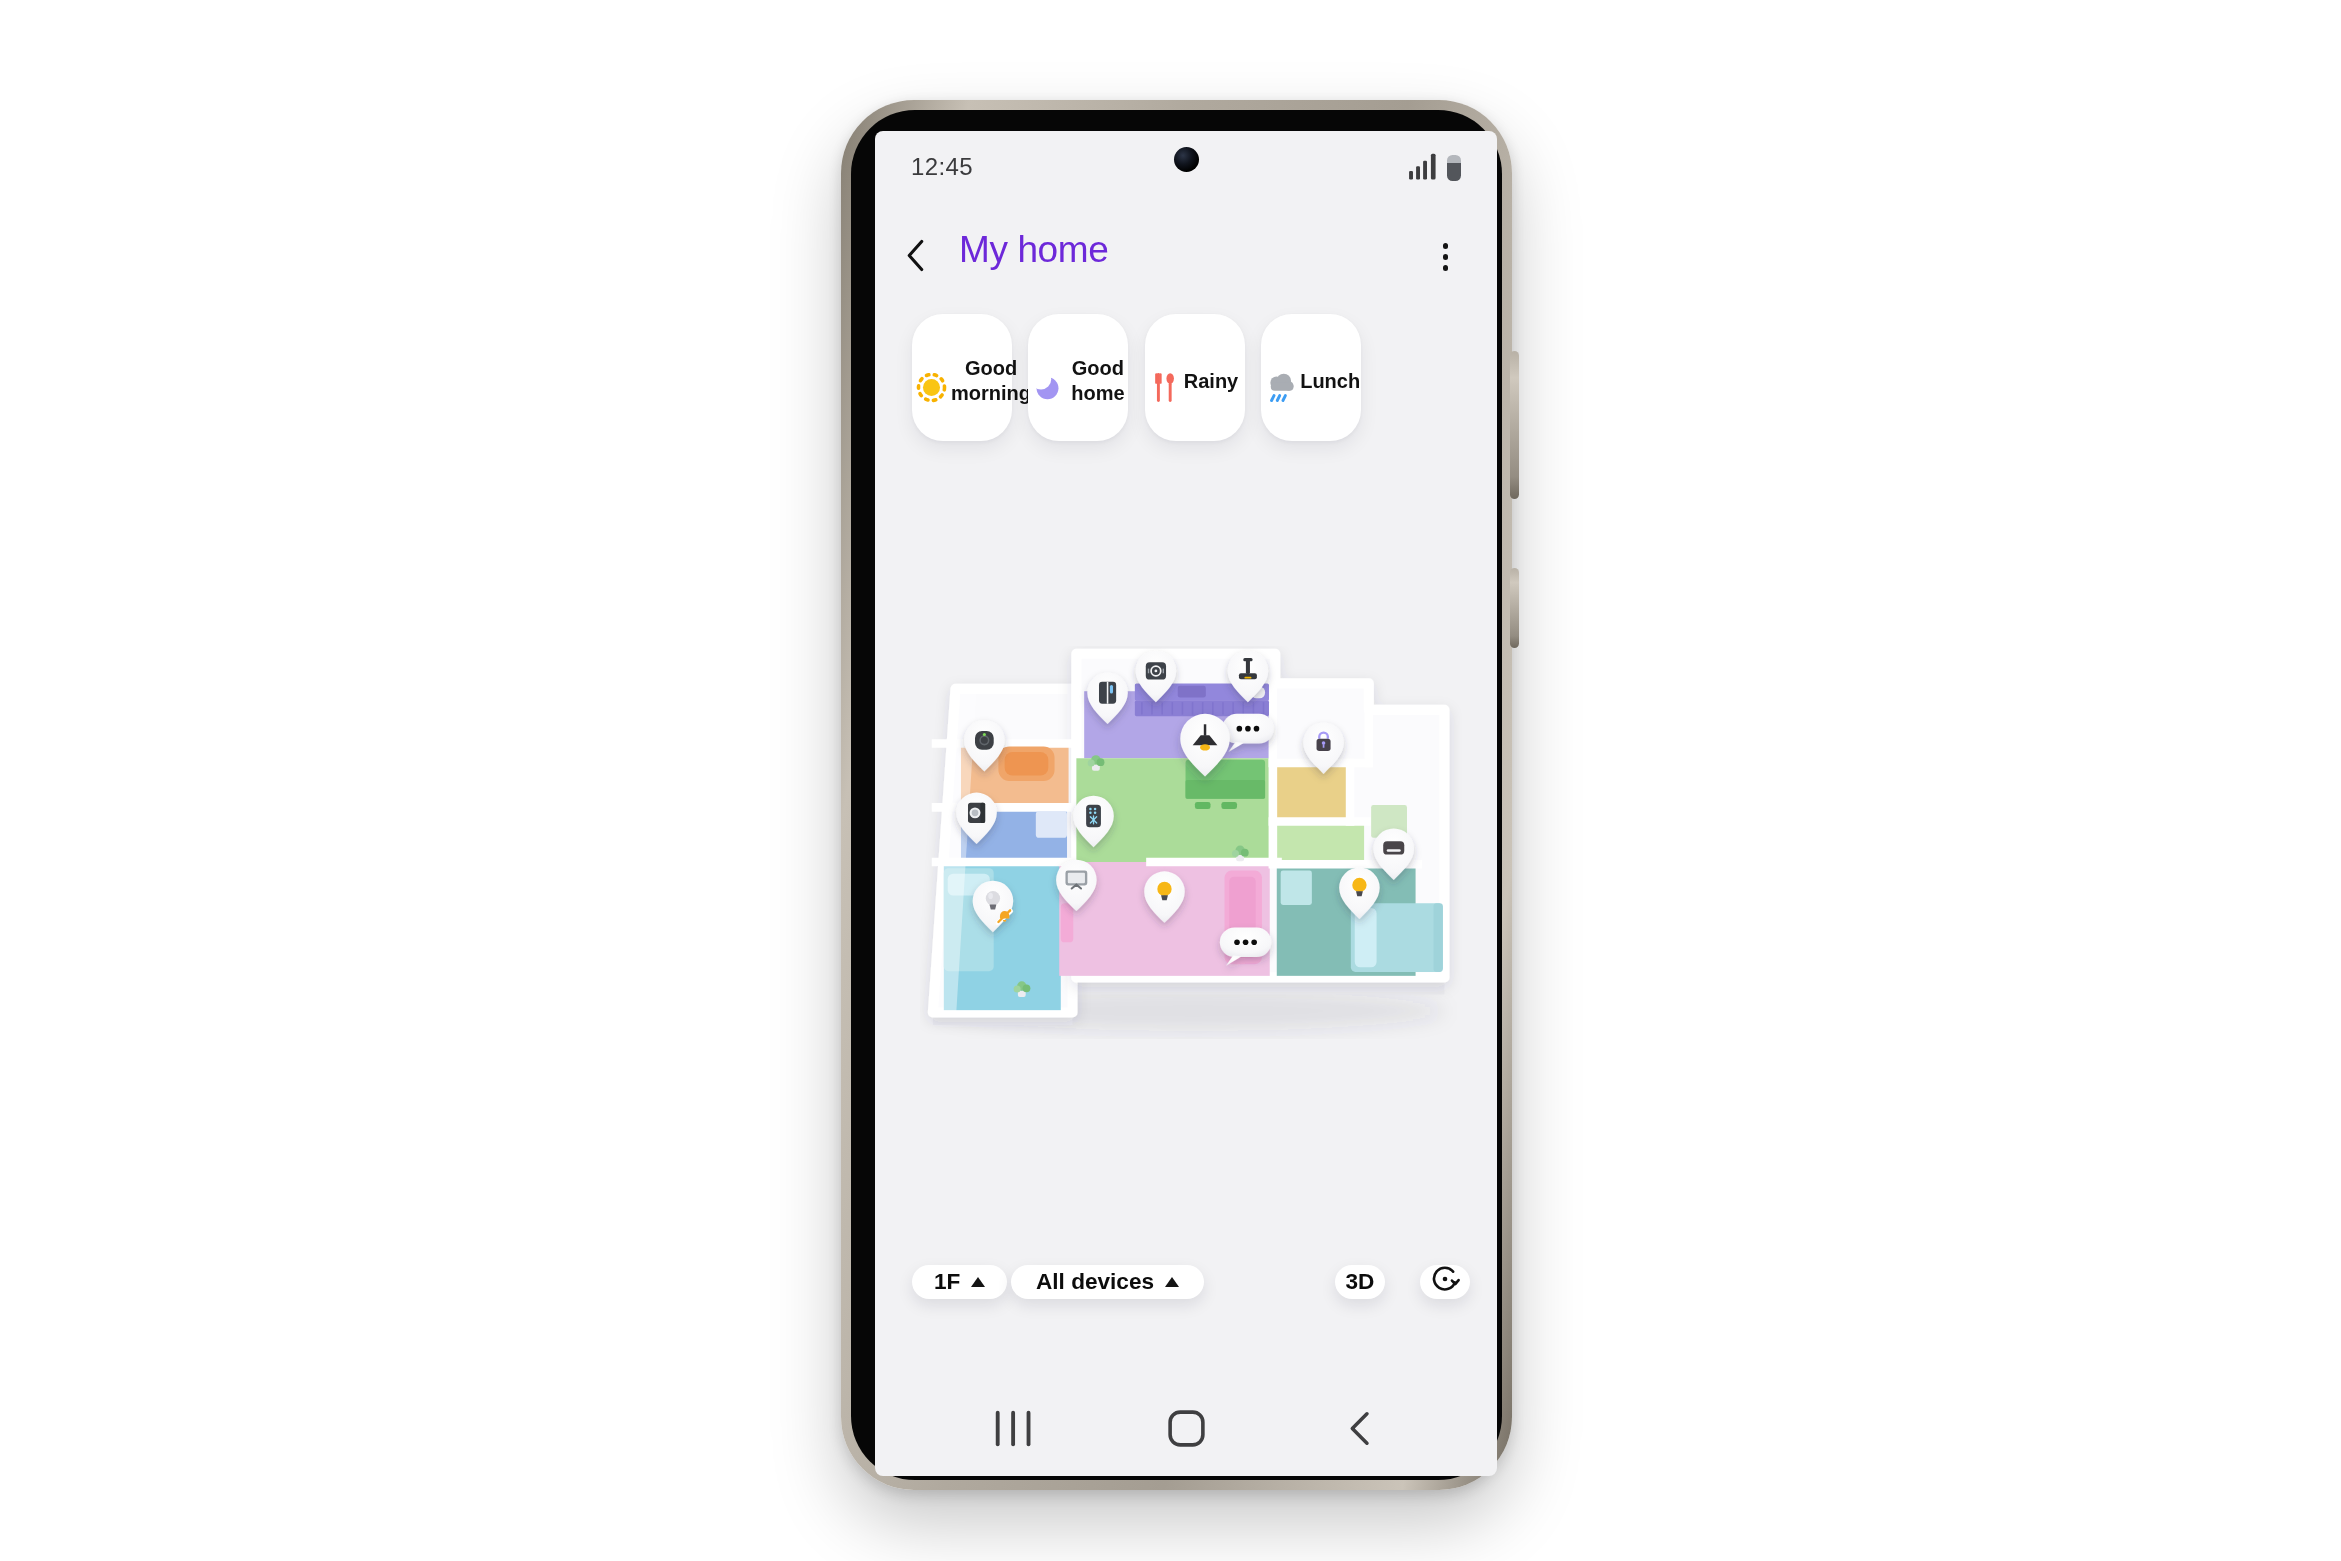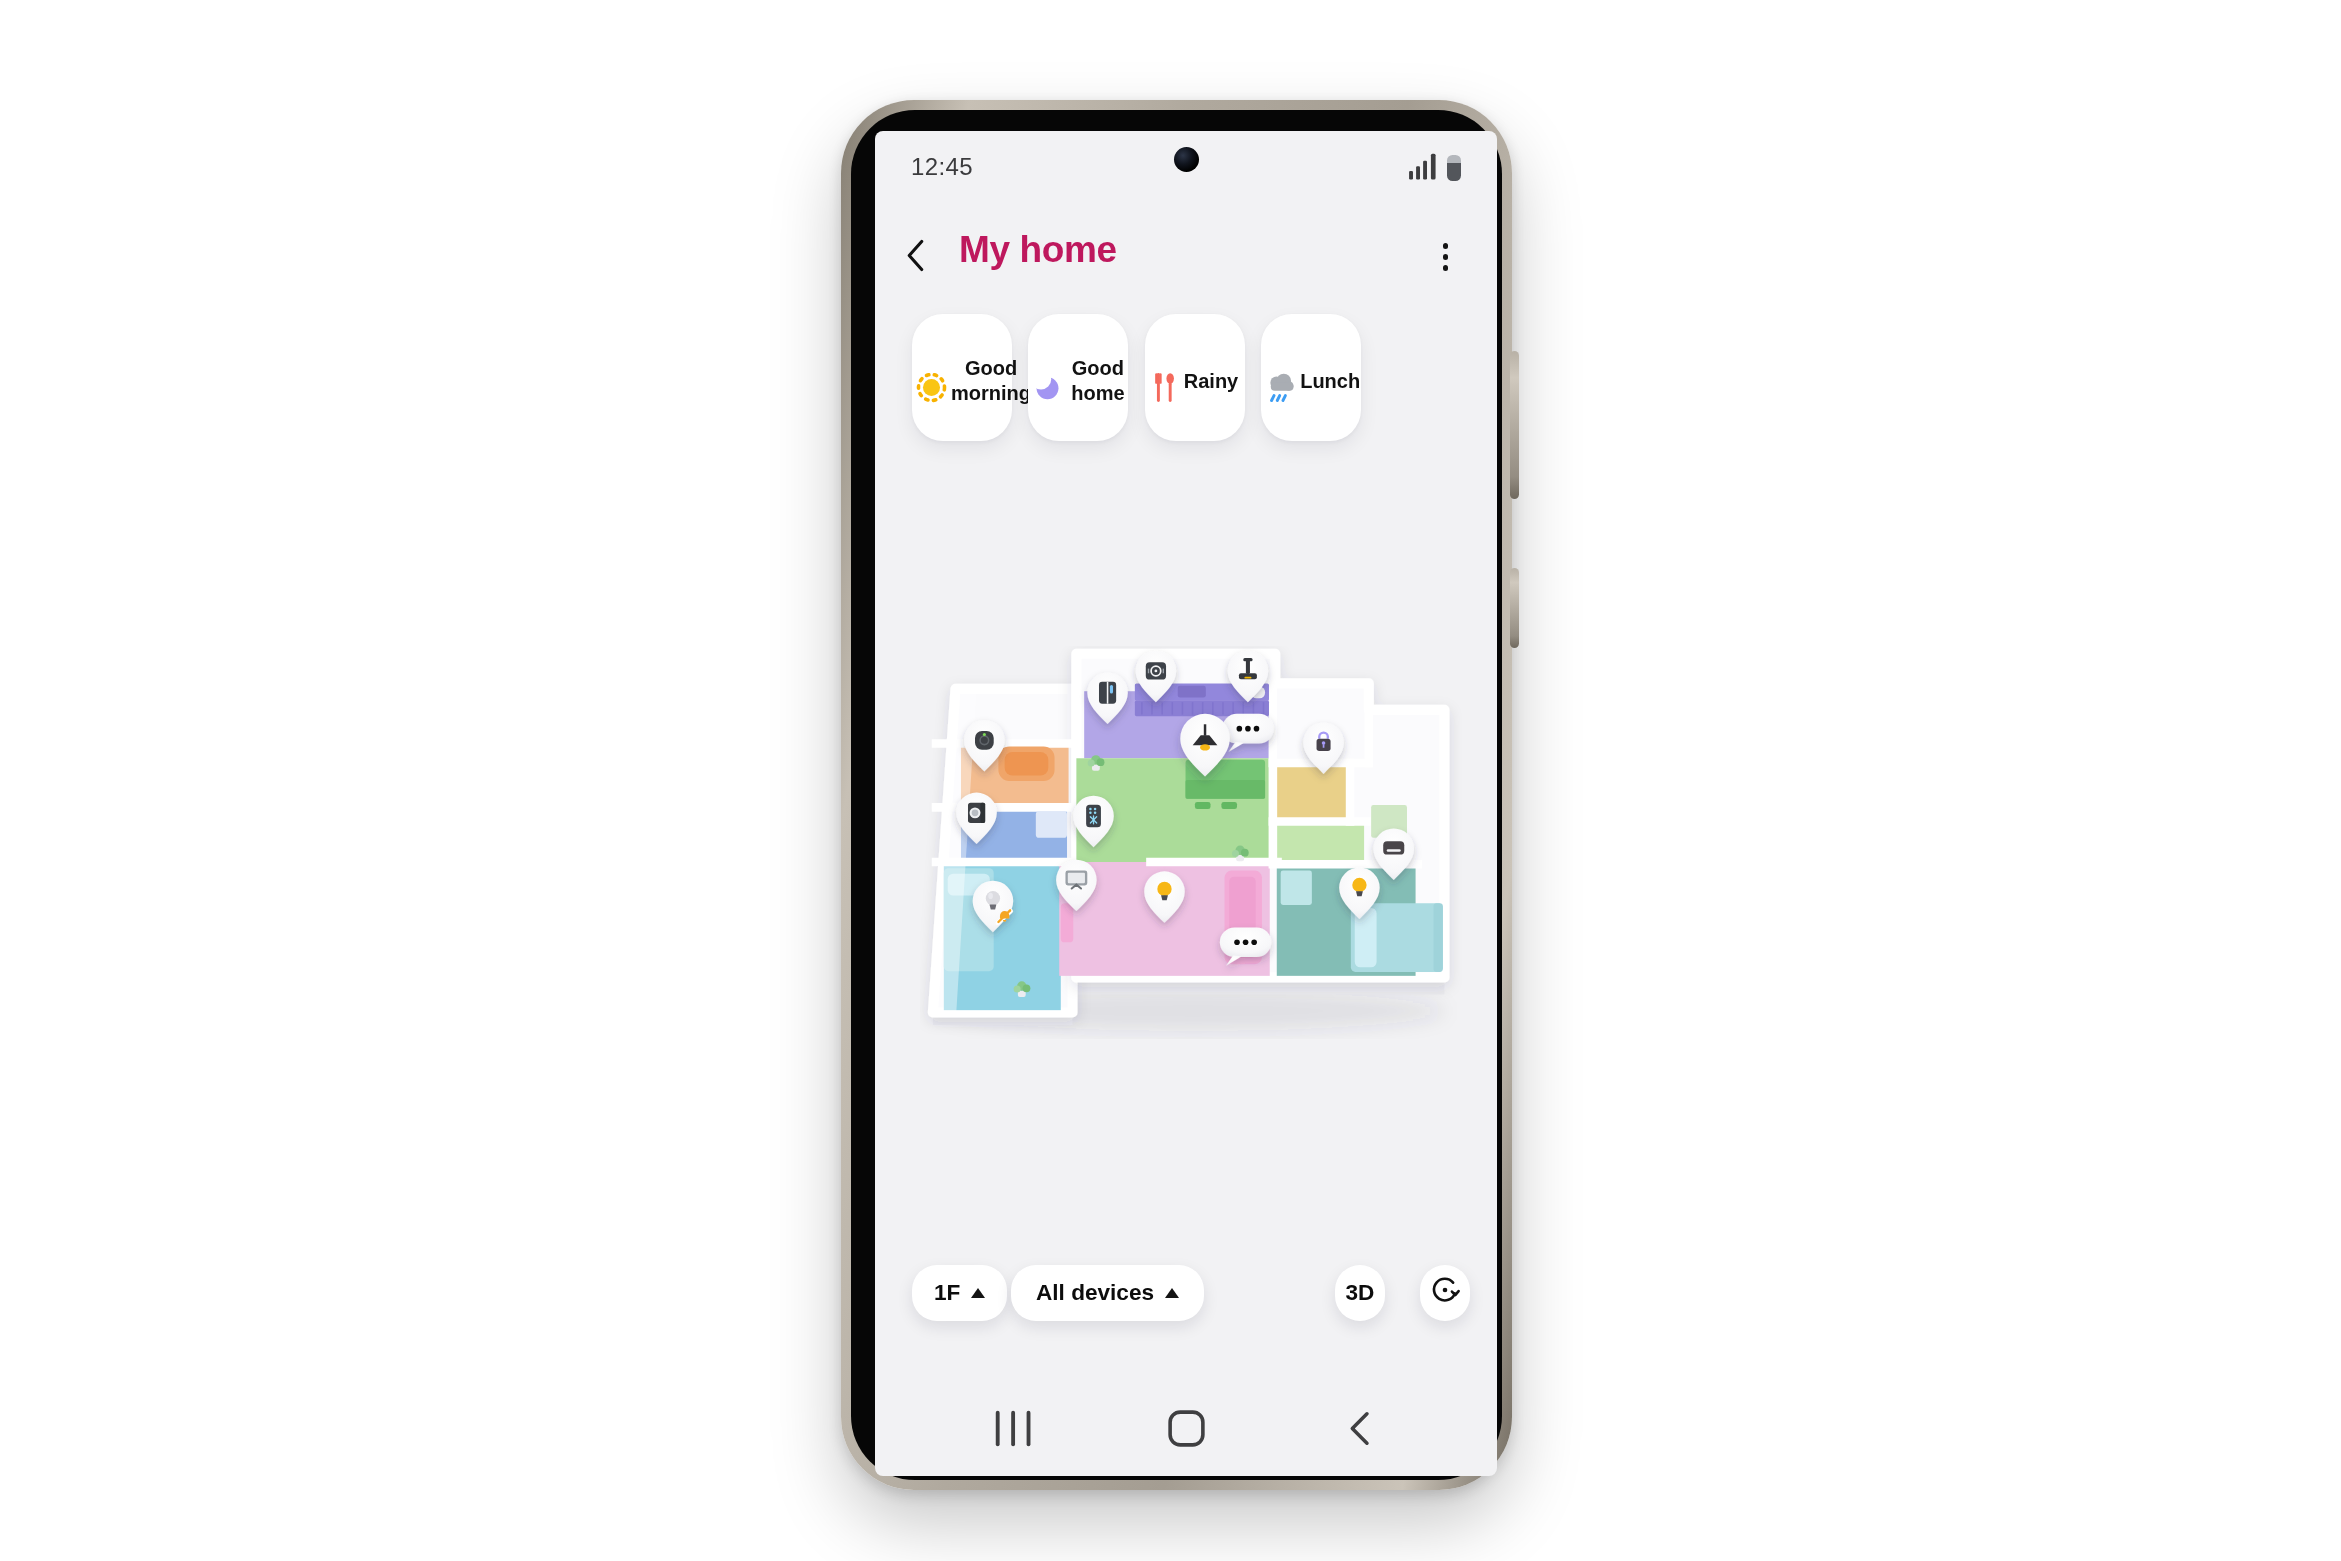--- a/index.html
+++ b/index.html
@@ -19,35 +19,35 @@
           background:#f2f2f4;overflow:hidden;}
   
   .time{position:absolute;left:36px;top:22px;font-size:24px;color:#3b3b3d;letter-spacing:0.4px;}
   .camera{position:absolute;left:50%;top:15.6px;width:25px;height:25px;margin-left:-12.5px;border-radius:50%;
           background:radial-gradient(circle at 36% 34%,#2c3547 0%,#10141d 38%,#000 70%);}
   .status-right{position:absolute;right:36px;top:22px;display:flex;align-items:center;gap:8.6px;}
   .battery{width:14px;height:26.5px;border-radius:5.5px;
            background:linear-gradient(180deg,#b4b7bc 0%,#b4b7bc 30%,#53565b 30%,#53565b 100%);}
   
   .hdr-back{position:absolute;left:28px;top:105px;width:26.5px;height:39px;cursor:pointer;}
-  .hdr-title{position:absolute;left:84px;top:98px;font-size:37px;font-weight:700;color:#be185d;letter-spacing:-0.4px;}
+  .hdr-title{position:absolute;left:84px;top:98px;font-size:37px;font-weight:400;color:#6d28d9;letter-spacing:-0.4px;}
   .hdr-menu{position:absolute;right:36px;top:108px;width:31px;height:36px;display:flex;flex-direction:column;
             align-items:center;justify-content:center;gap:5.5px;cursor:pointer;}
   .hdr-menu i{width:5.5px;height:5.5px;border-radius:50%;background:#141414;}
   
   .cards{position:absolute;left:37px;top:183px;display:flex;gap:16.4px;}
   .card{width:100px;height:127px;border-radius:31px;background:#ffffff;
         box-shadow:0 7.8px 19px rgba(20,20,45,.07), 0 1.6px 3.9px rgba(20,20,45,.04);
         display:flex;flex-direction:row;align-items:center;cursor:pointer;}
   .card-icon{margin-top:19px;width:39px;height:39px;display:flex;align-items:center;justify-content:center;}
   .card-label{margin-top:7px;font-size:20px;line-height:25px;font-weight:600;color:#121212;text-align:center;}
   
   #map-svg{position:absolute;left:45px;top:515px;width:542px;height:393px;}
   
-  .chip{position:absolute;top:1134px;height:56px;border-radius:25px;background:#ffffff;
+  .chip{position:absolute;top:1134px;height:34px;border-radius:25px;background:#ffffff;
         box-shadow:0 6.2px 15.6px rgba(20,20,45,.10);display:flex;align-items:center;justify-content:center;
         font-size:22.6px;font-weight:600;color:#0c0c0c;cursor:pointer;}
   .chip .tri{width:0;height:0;border-left:7.8px solid transparent;border-right:7.8px solid transparent;
              border-bottom:10px solid #141414;margin-left:11px;}
   #chip-floor{left:37px;padding:0 22px;}
   #chip-devices{left:136px;padding:0 25px;}
   #chip-3d{left:460px;width:50px;padding:0;}
   #chip-rotate{left:545px;width:50px;padding:0;}
   
   .navbar{position:absolute;left:0;bottom:20px;width:100%;height:55px;display:flex;

